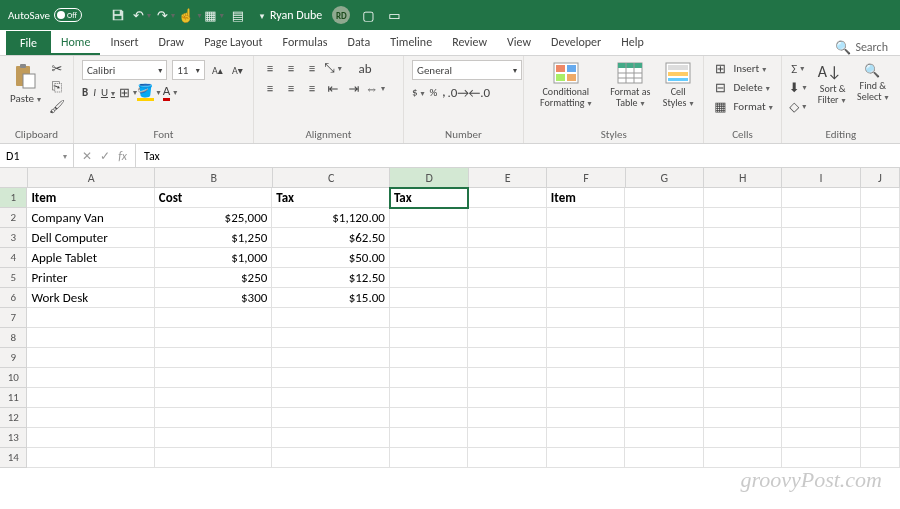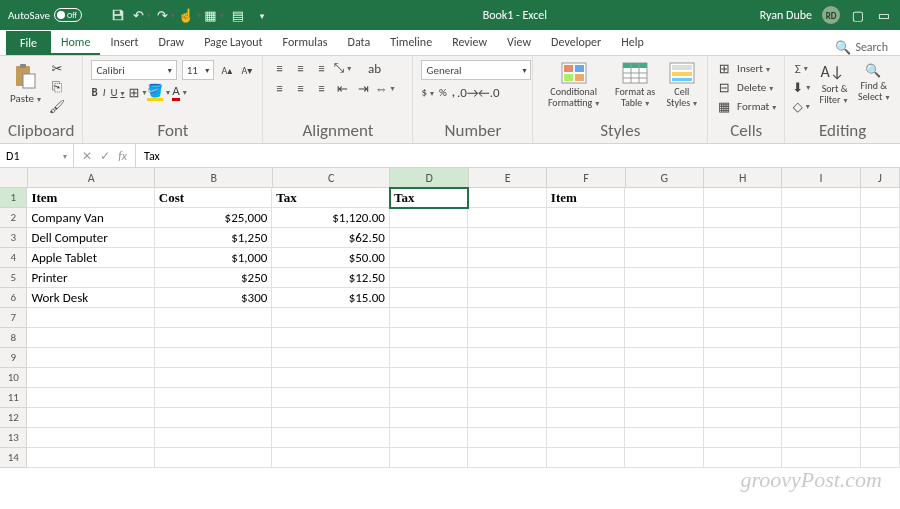--- a/index.html
+++ b/index.html
@@ -21,21 +21,21 @@
   .tabs { background:#fff; border-bottom:1px solid #d4d4d4; height:26px; display:flex; align-items:flex-end; padding:0 6px; gap:0; font-size:12px; color:#444;}
   .tab { padding:5px 10px 4px 10px; cursor:pointer;}
   .tab.file { background:#217346; color:#fff; padding:5px 14px;}
   .tab.active { color:#217346; border-bottom:2px solid #217346; font-weight:400;}
   .tabs .search{margin-left:auto; display:flex; align-items:center; gap:4px; color:#666; padding-right:6px;}
 
   
   .ribbon { background:#f3f2f1; border-bottom:1px solid #d4d4d4; height:88px; display:flex; font-size:11px; color:#444;}
   .group { border-right:1px solid #e1dfdd; padding:4px 8px 2px 8px; display:flex; flex-direction:column; justify-content:space-between;}
   .group .ctrls{display:flex; gap:6px; align-items:flex-start;}
-  .group .label{text-align:center; font-size:17px; color:#666; padding-top:2px;}
+  .group .label{text-align:center; font-size:11px; color:#666; padding-top:2px;}
   .stack{display:flex; flex-direction:column; gap:3px;}
   .row{display:flex; gap:5px; align-items:center;}
   .bigbtn{display:flex;flex-direction:column;align-items:center;gap:2px;padding:2px 2px;}
   .ico{width:16px;height:16px;display:inline-flex;align-items:center;justify-content:center;font-size:13px;}
   .selectbox{border:1px solid #c8c6c4;background:#fff;height:20px;display:flex;align-items:center;padding:0 4px;font-size:11px;}
   .dd::after{content:"▾";font-size:8px;margin-left:3px;color:#666;}
   .small{font-size:10px;}
 
   
   .fbar{height:24px;border-bottom:1px solid #d4d4d4;display:flex;align-items:stretch;font-size:12px;}
@@ -46,21 +46,21 @@
   
   .grid{position:relative;}
   .corner{position:absolute;left:0;top:0;width:28px;height:20px;background:#f3f2f1;border-right:1px solid #d4d4d4;border-bottom:1px solid #d4d4d4;}
   .colheads{display:flex;margin-left:28px;height:20px;background:#f3f2f1;border-bottom:1px solid #d4d4d4;font-size:12px;color:#555;}
   .colh{border-right:1px solid #d4d4d4;display:flex;align-items:center;justify-content:center;}
   .rows{}
   .gridrow{display:flex;height:20px;}
   .rowh{width:28px;background:#f3f2f1;border-right:1px solid #d4d4d4;border-bottom:1px solid #d4d4d4;display:flex;align-items:center;justify-content:center;font-size:11px;color:#555;}
   .cell{border-right:1px solid #e1e1e1;border-bottom:1px solid #e1e1e1;padding:0 4px;display:flex;align-items:center;font-size:13px;font-family:Calibri,Arial,sans-serif;overflow:hidden;white-space:nowrap;}
   .cell.right{justify-content:flex-end;}
-  .cell.bold{font-weight:700;font-family:Liberation Serif, serif;}
+  .cell.bold{font-weight:700;}
   .colh.sel{background:#d3e8d3;}
   .rowh.sel{background:#d3e8d3;}
   .cell.active{outline:2px solid #217346;outline-offset:-1px;z-index:2;position:relative;}
 
   .watermark{position:absolute;right:18px;bottom:16px;font-family:Georgia,'Times New Roman',serif;font-style:italic;font-size:22px;color:rgba(100,100,100,.35);}
   
   svg{display:block;}
 </style>
 </head>
 <body>
@@ -83,21 +83,20 @@
           </svg>
         </span>
       <span class="ico dd">↶</span>
       <span class="ico dd">↷</span>
       <span class="ico dd">☝</span>
       <span class="ico dd">▦</span>
       <span class="ico">▤</span>
       <span class="ico" style="font-size:9px">▾</span>
     </div>
   </div>
-  <div class="center">Book1  -  Excel</div>
   <div class="right">
     <span>Ryan Dube</span>
     <span class="avatar">RD</span>
     <span class="ico">▢</span>
     <span class="ico">▭</span>
   </div>
 </div>
 
 <div class="tabs">
   <div class="tab file">File</div>

